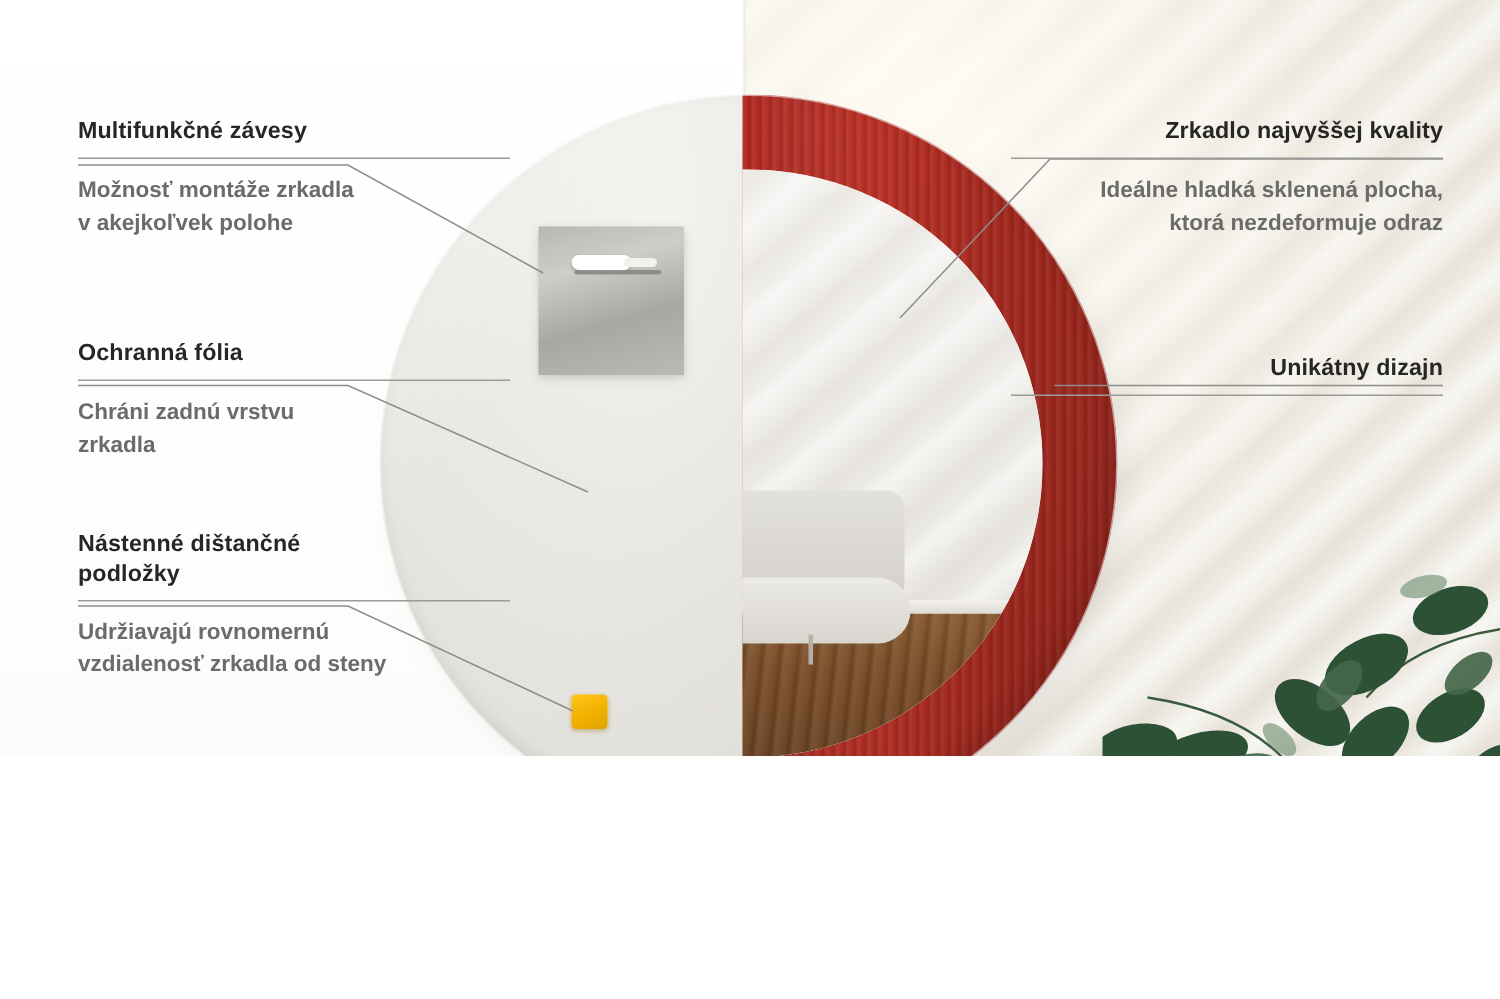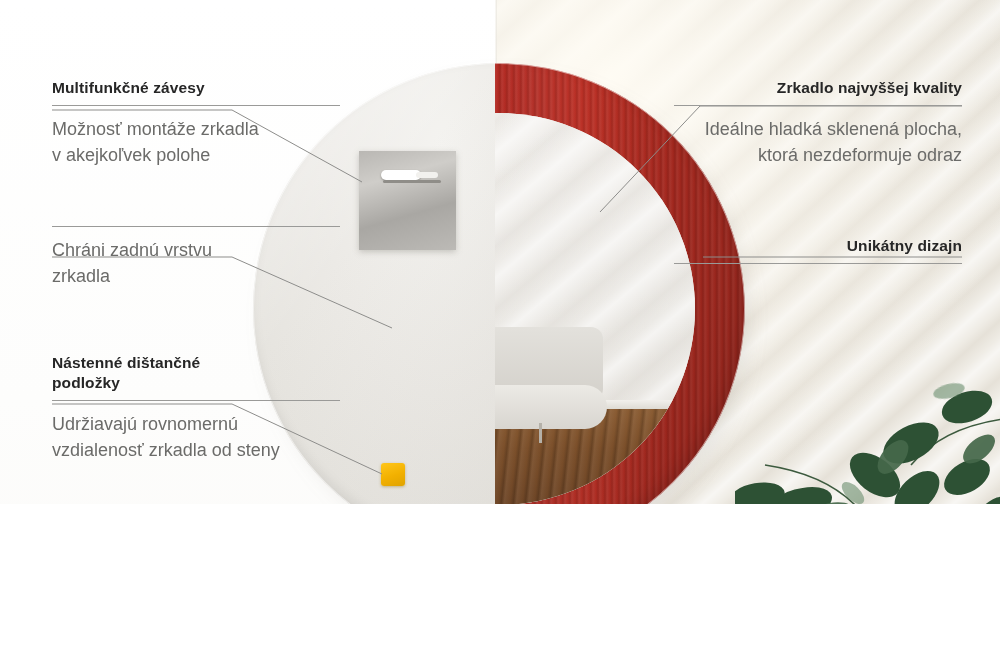--- a/index.html
+++ b/index.html
@@ -169,21 +169,21 @@
   
   .callout{position:absolute;}
   .callout .title{
     font-size:15.5px;font-weight:bold;color:#262626;letter-spacing:0.1px;line-height:1.28;
     margin:0 0 7px 0;white-space:pre-line;
   }
   .callout .rule{
     height:1px;background:#9a9a98;width:100%;margin:0 0 10px 0;
   }
   .callout .desc{
-    font-size:18px;color:#6b6b69;line-height:1.45;white-space:pre-line;font-weight:400;
+    font-size:15px;color:#6b6b69;line-height:1.45;white-space:pre-line;font-weight:700;
   }
   .callout.left{text-align:left;}
   .callout.right{text-align:right;}
 
   
   #leaders{position:absolute;left:0;top:0;width:1000px;height:666px;pointer-events:none;}
 
   
   .foliage{position:absolute;left:735px;top:345px;width:275px;height:325px;}
   .foliage svg{display:block;}
@@ -250,20 +250,21 @@
   </svg>
 
   <div class="callout left" style="left:52px;top:78px;width:288px;">
     <div class="title">Multifunkčné závesy</div>
     <div class="rule"></div>
     <div class="desc">Možnosť montáže zrkadla
 v akejkoľvek polohe</div>
   </div>
 
   <div class="callout left" style="left:52px;top:226px;width:288px;">
+    <div class="title">Ochranná fólia</div>
     <div class="rule"></div>
     <div class="desc">Chráni zadnú vrstvu
 zrkadla</div>
   </div>
 
   <div class="callout left" style="left:52px;top:353px;width:288px;">
     <div class="title">Nástenné dištančné
 podložky</div>
     <div class="rule"></div>
     <div class="desc">Udržiavajú rovnomernú

